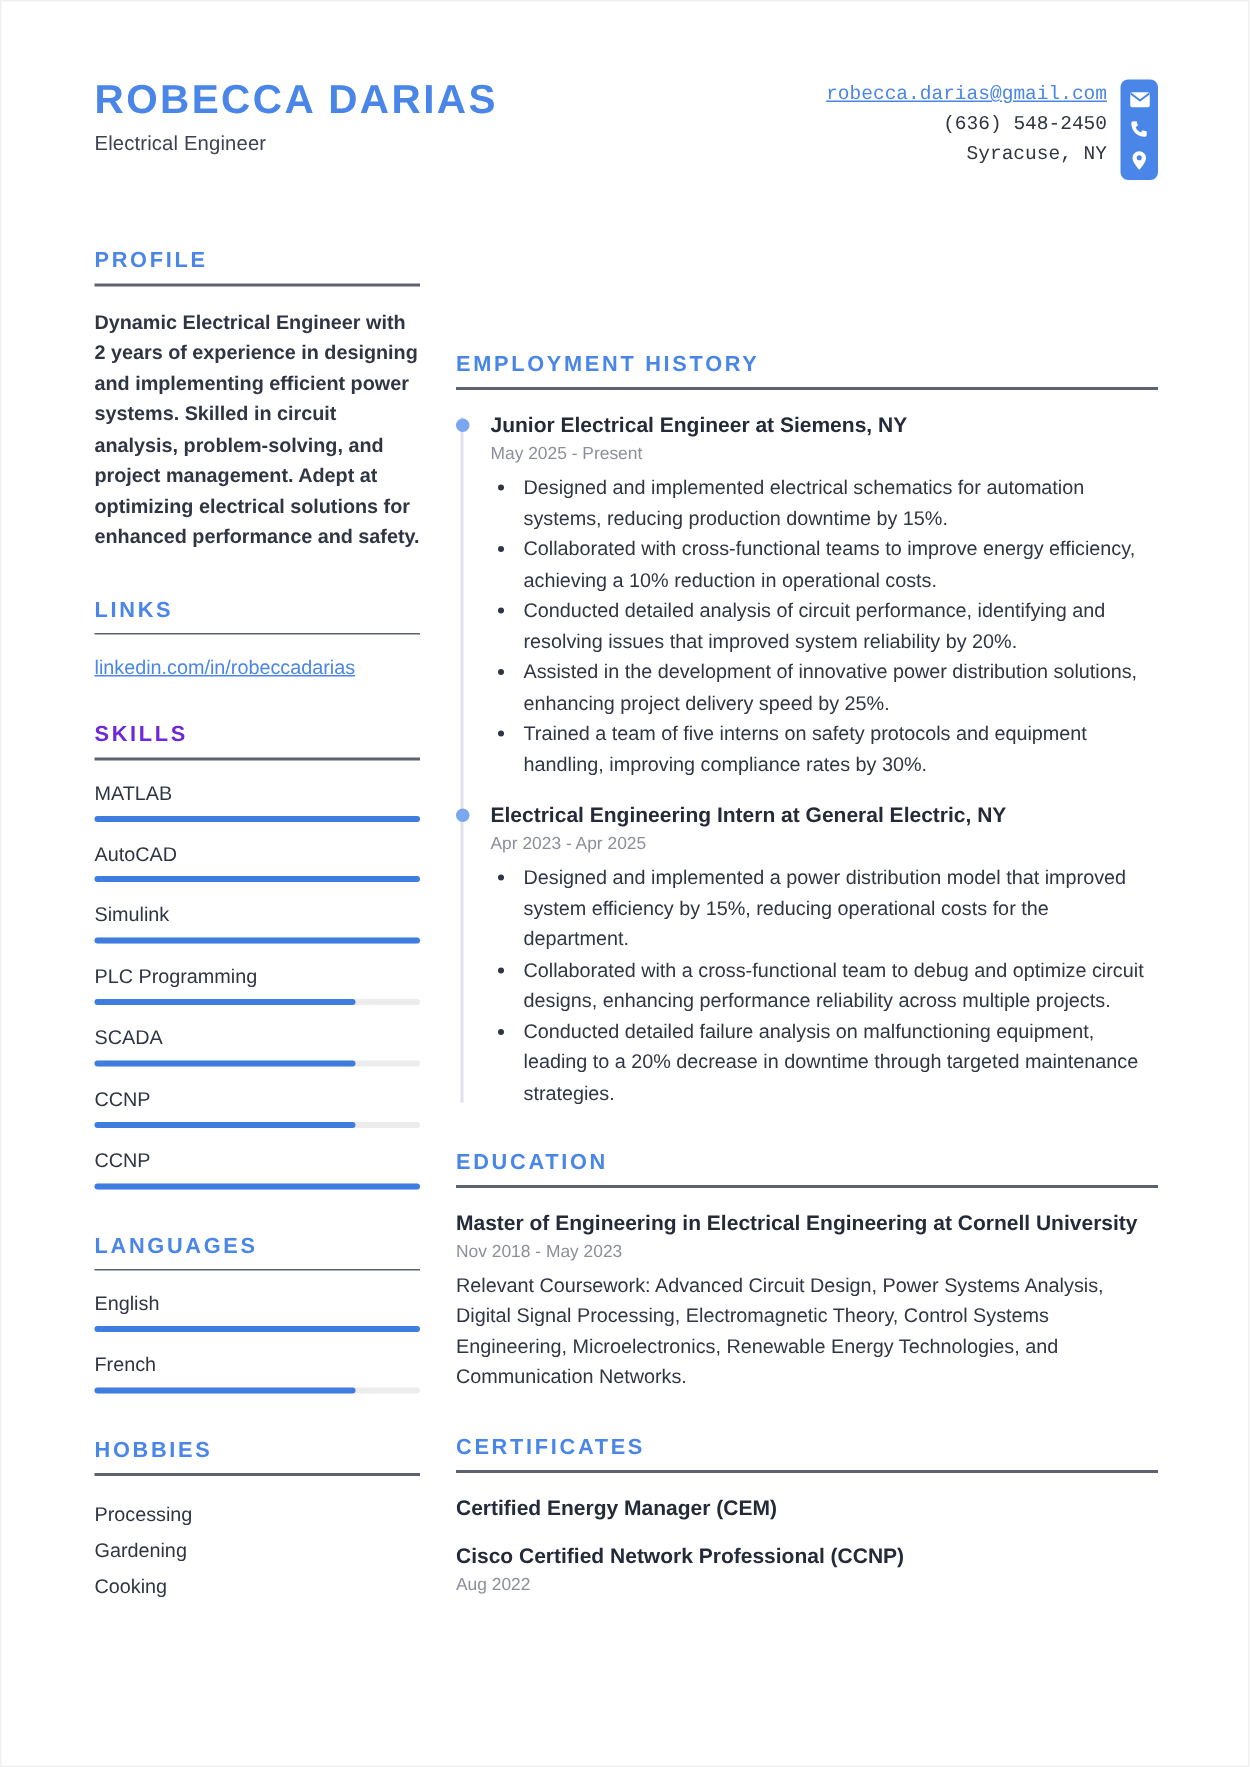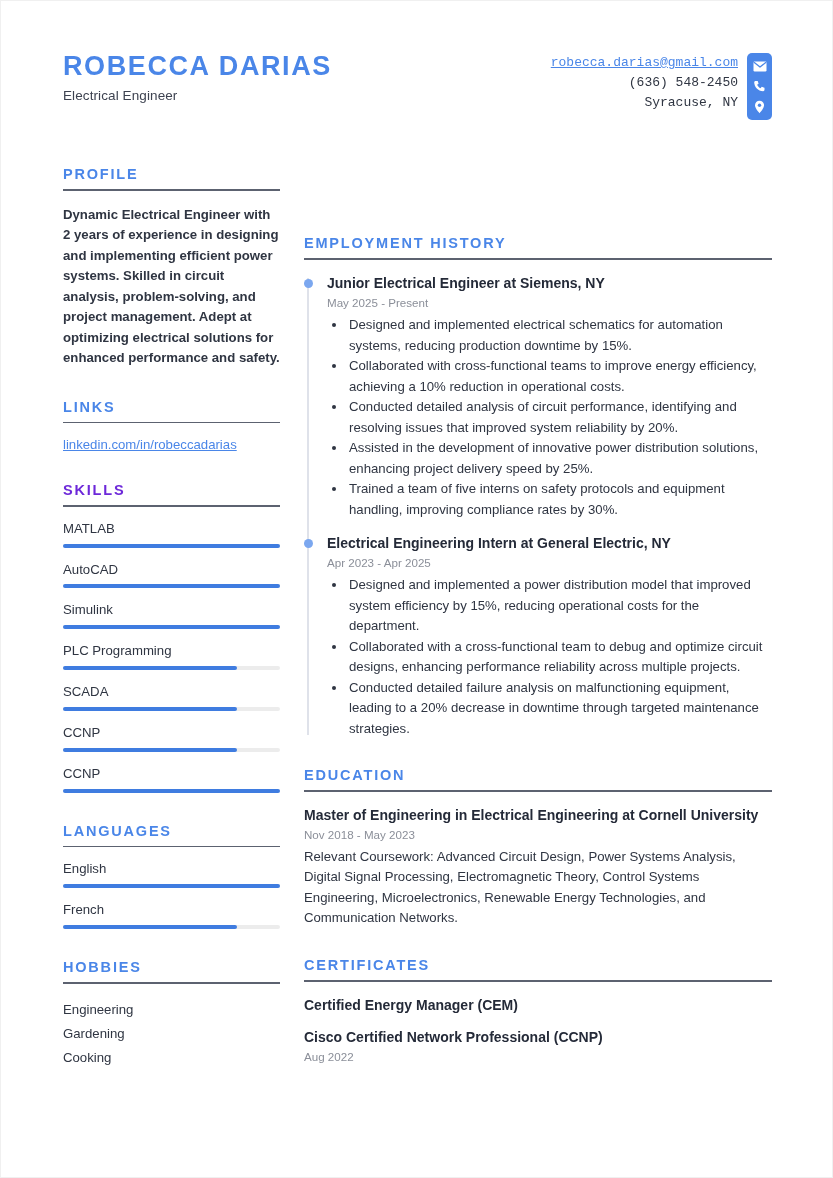--- a/index.html
+++ b/index.html
@@ -344,21 +344,21 @@
             <div class="meter-track" style="background: rgb(236, 236, 236);">
               <div class="meter-fill" style="width: 80%; background: rgb(63, 124, 224);"></div>
             </div>
           </div>
         </div>
 
         <div class="sec">
           <div class="sec-title" style="color: rgb(74, 134, 232);">HOBBIES</div>
           <div class="sec-rule" style="background: rgb(92, 98, 112);"></div>
           <ul class="plain-list">
-            <li>Engineering</li>
+            <li>Processing</li>
             <li>Gardening</li>
             <li>Cooking</li>
           </ul>
         </div>
 
       </div>
 
       <div class="col-right">
 
         <div class="sec-right">

